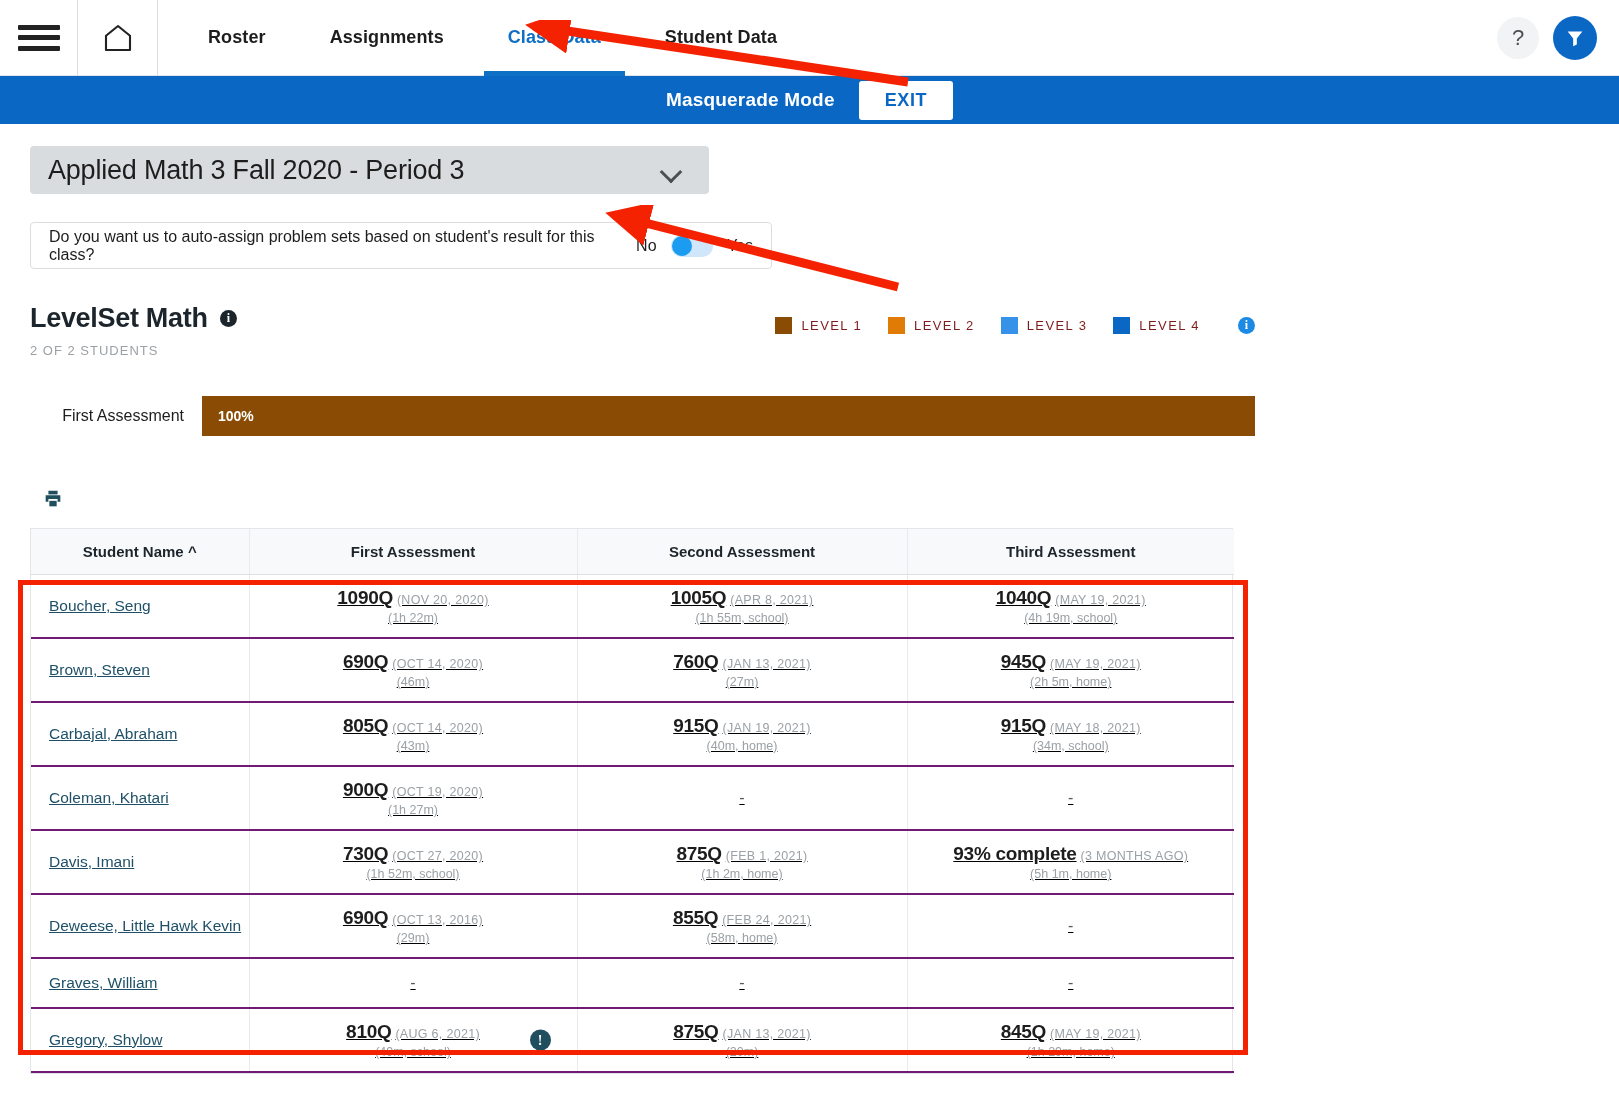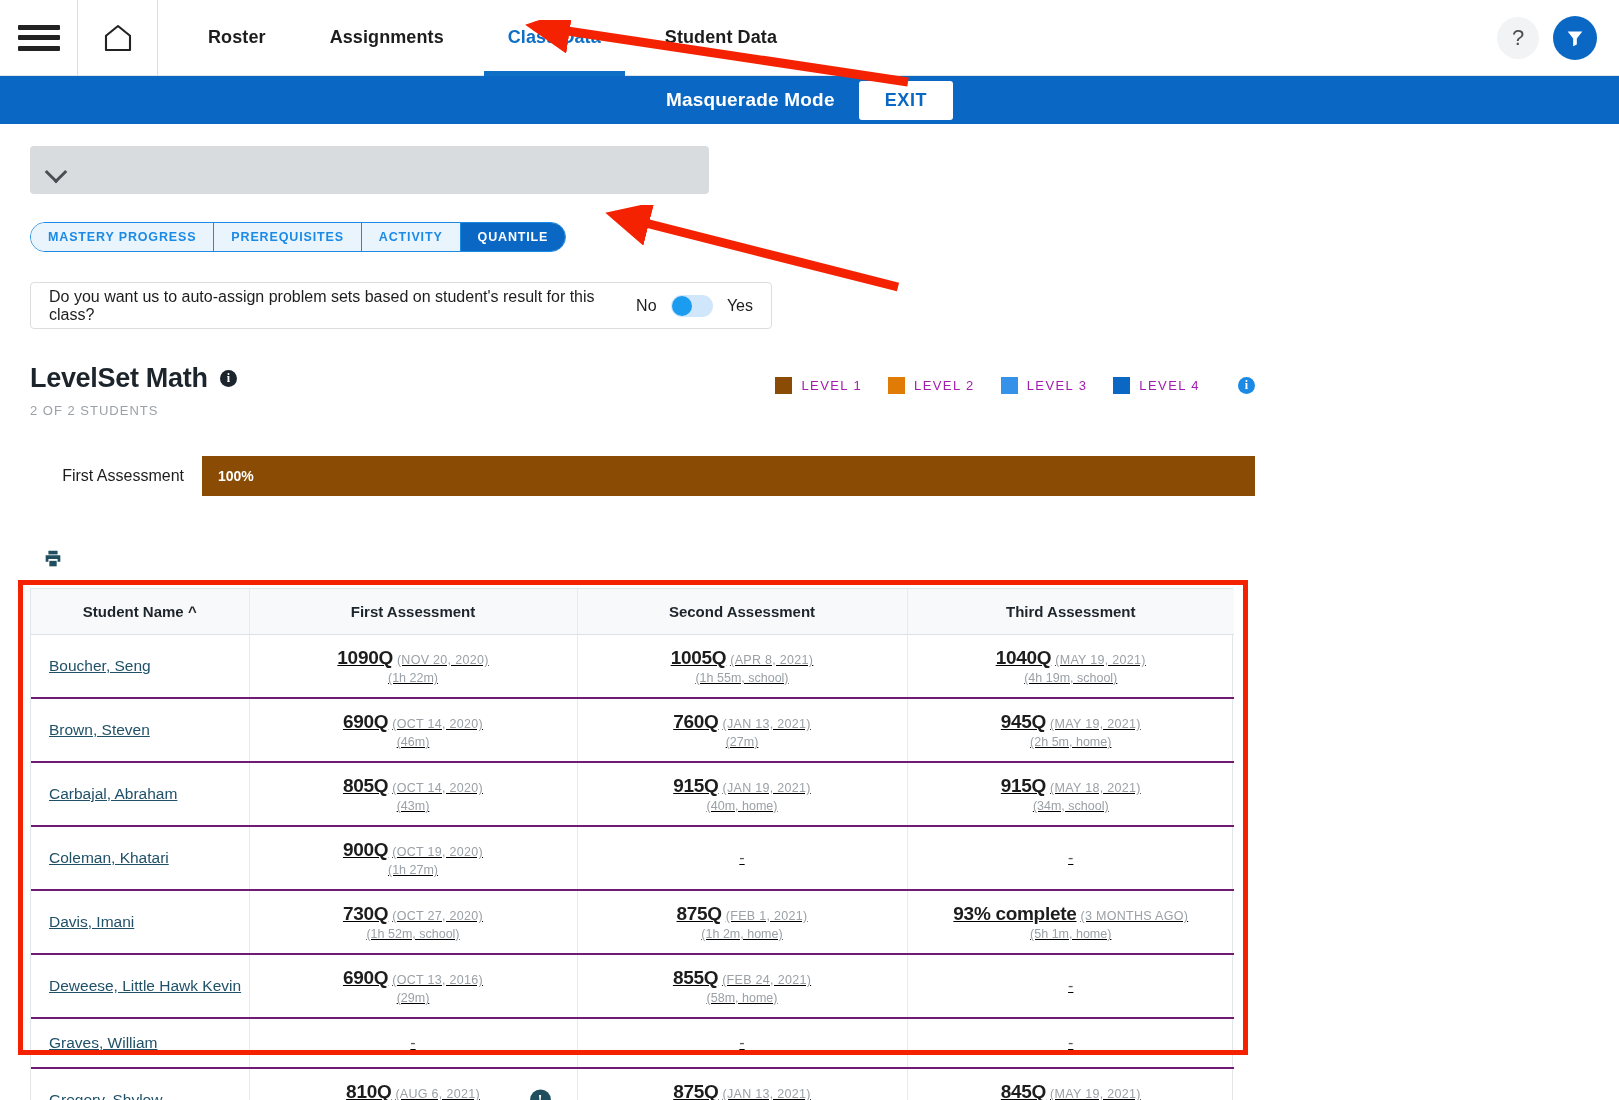--- a/index.html
+++ b/index.html
@@ -130,21 +130,21 @@
     font-size:12px; font-weight:700; font-family:"Liberation Serif", serif;
     margin-left:12px; position:relative; top:-5px; cursor:pointer;
   }
   .info-dot.blue { background:#1b8ae5; }
   .sec-sub {
     font-size:13px; color:#9ba1a6; letter-spacing:1px; margin-top:9px; font-weight:400;
   }
   .legend { display:flex; align-items:center; gap:26px; margin-top:14px; }
   .legend-item { display:flex; align-items:center; gap:9px; }
   .legend-sw { width:17px; height:17px; }
-  .legend-lbl { font-size:13px; color:#a21caf; letter-spacing:1.4px; }
+  .legend-lbl { font-size:13px; color:#7f1d1d; letter-spacing:1.4px; }
 
   
   .chart { margin-top:38px; display:flex; align-items:center; }
   .chart-label { width:172px; text-align:right; font-size:16px; color:#1d1d1d; padding-right:18px; }
   .chart-track { flex:1; height:40px; position:relative; }
   .chart-bar { height:40px; display:flex; align-items:center; }
   .chart-bar-val { color:#fff; font-size:14px; font-weight:700; padding-left:16px; }
 
   
   .print-row { margin-top:52px; padding-left:12px; }
@@ -233,37 +233,24 @@
   </div>
 
   <div class="masq">
     <div class="masq-text">Masquerade Mode</div>
     <button class="masq-exit">EXIT</button>
   </div>
 
   <div class="main">
 
     <div class="class-select">
+      <div class="class-select-label">Applied Math 3 Fall 2020 - Period 3</div>
       <div class="chev"></div>
     </div>
 
-    <div class="pills">
-      <div class="pill">
-        <span>MASTERY PROGRESS</span>
-      </div>
-      <div class="pill">
-        <span>PREREQUISITES</span>
-      </div>
-      <div class="pill">
-        <span>ACTIVITY</span>
-      </div>
-      <div class="pill active">
-        <span>QUANTILE</span>
-      </div>
-    </div>
 
     <div class="toggle-card">
       <div class="toggle-q">Do you want us to auto-assign problem sets based on student's result for this class?</div>
       <div class="toggle-side">No</div>
       <div class="switch">
         <div class="knob"></div>
       </div>
       <div class="toggle-side">Yes</div>
     </div>
 

